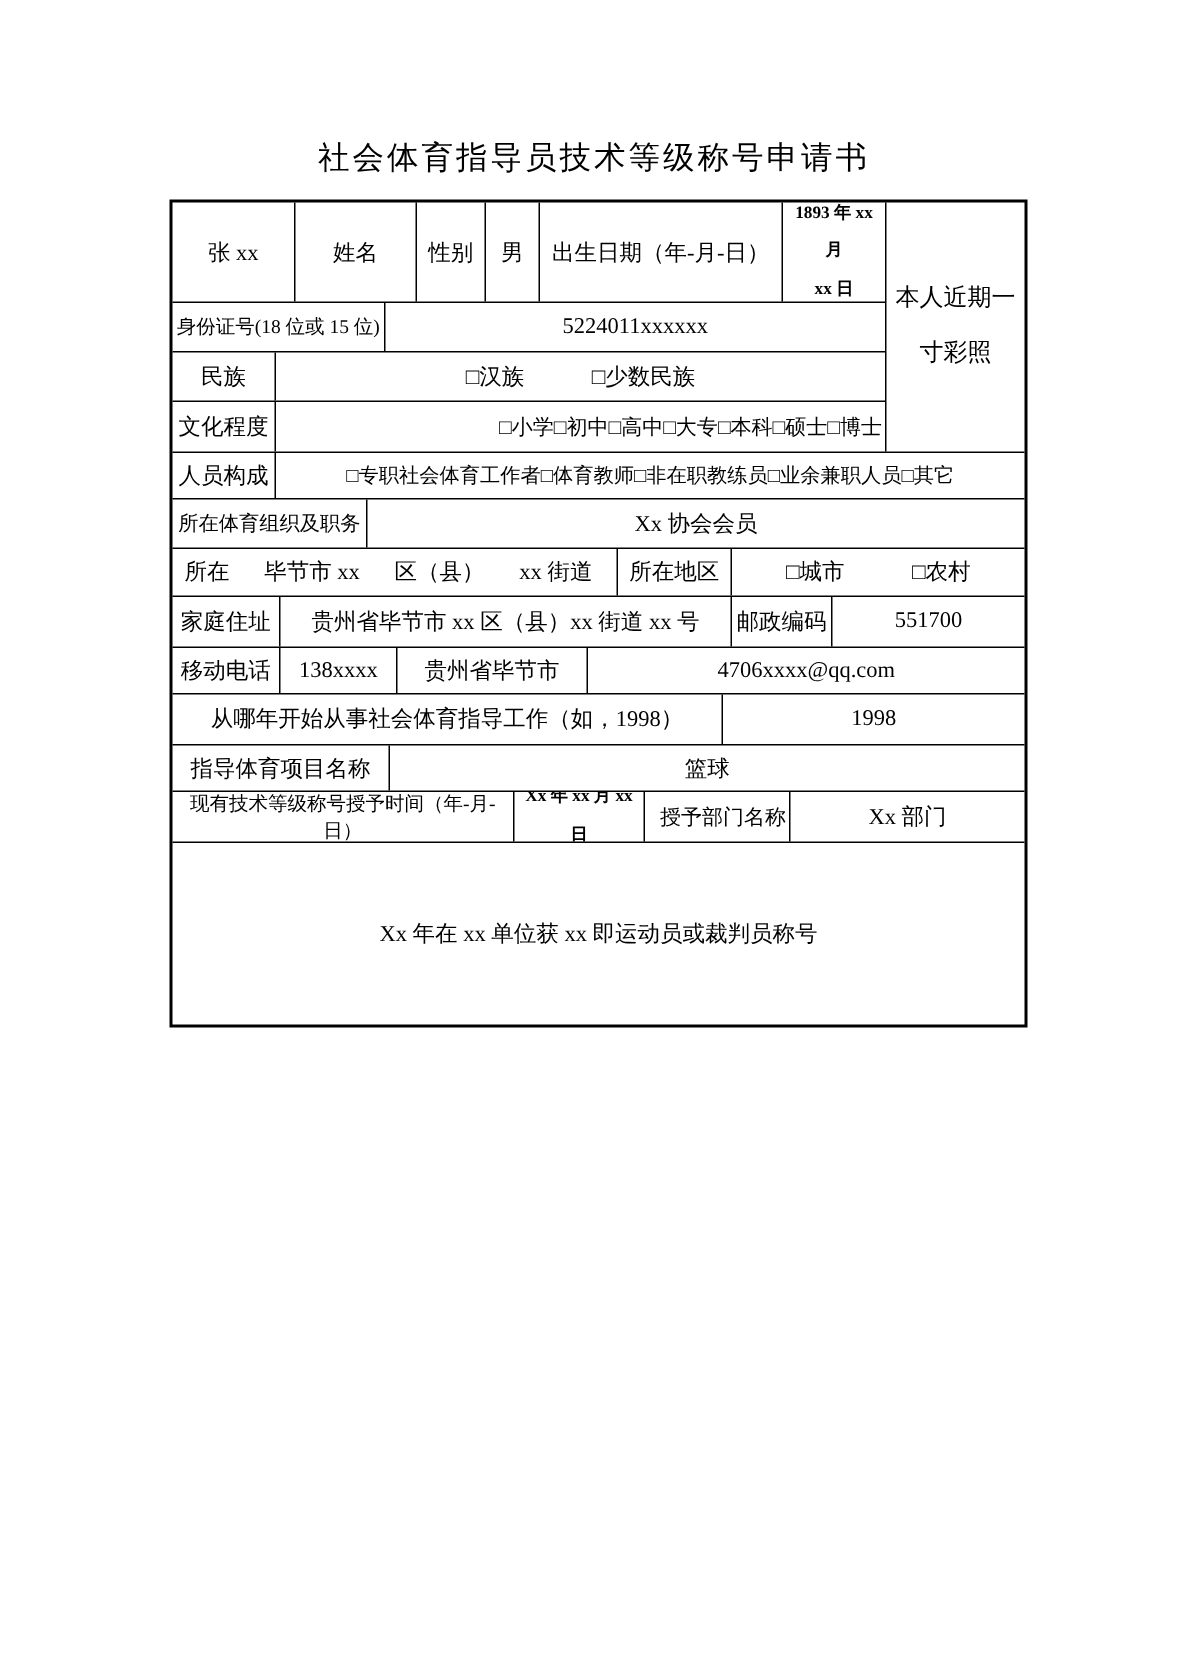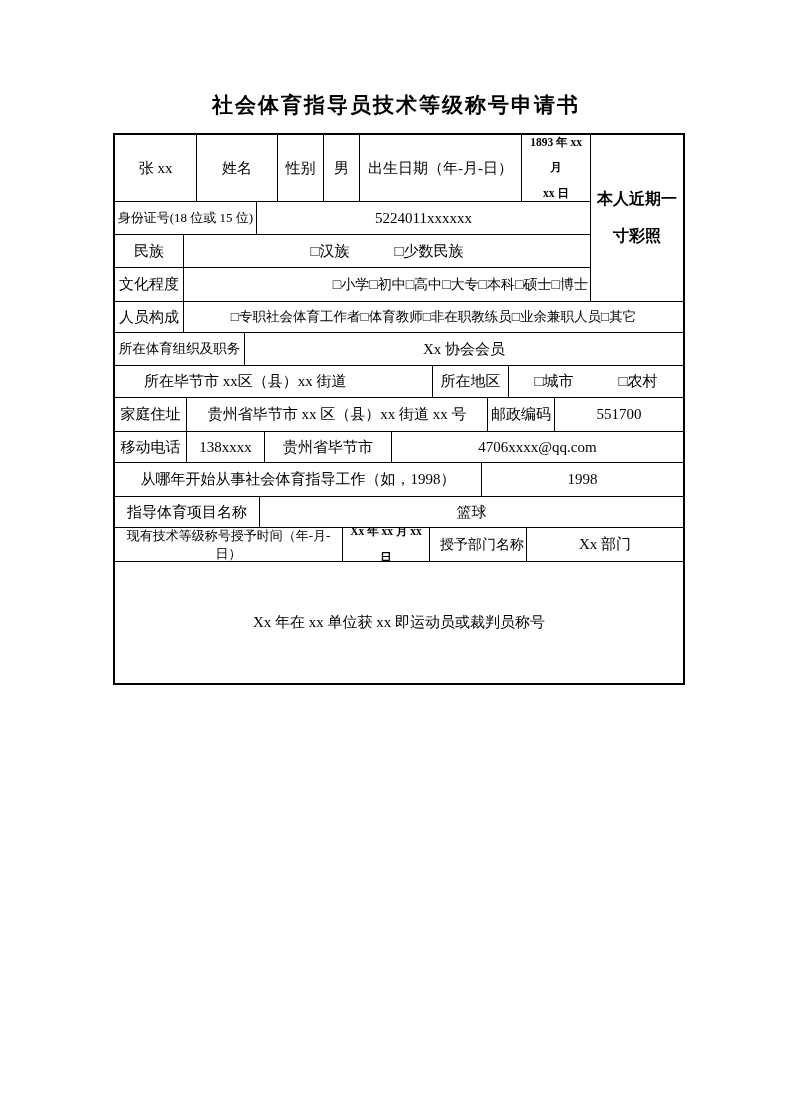--- a/index.html
+++ b/index.html
@@ -5,53 +5,53 @@
   * { box-sizing: border-box; margin: 0; padding: 0; }
   html, body { background: #ffffff; }
   body {
     width: 792px; height: 1120px;
     font-family: "Liberation Serif", "DejaVu Serif", serif;
     color: #000;
   }
   .page { position: relative; width: 792px; height: 1120px; background: #fff; overflow: hidden; }
   .title {
     position: absolute; top: 91px; left: 0; width: 100%;
-    text-align: center; font-size: 21px; font-weight: 700; letter-spacing: 2px;
+    text-align: center; font-size: 21px; font-weight: 400; letter-spacing: 2px;
   }
   .form-table {
     position: absolute; left: 113px; top: 133px; width: 572px;
     border: 2px solid #000; background: #fff;
   }
   .upper { display: flex; border-bottom: 1.5px solid #000; }
   .upper-left { width: 475px; }
   .upper-left .tr:last-child { border-bottom: none; }
   .photo-cell {
     flex: 1; border-left: 1.5px solid #000;
     display: flex; align-items: center; justify-content: center;
-    text-align: center; font-weight: 700; font-size: 16px; line-height: 2.3;
+    text-align: center; font-weight: 400; font-size: 16px; line-height: 2.3;
     white-space: pre-line;
   }
   .tr { display: flex; border-bottom: 1.5px solid #000; }
   .form-table > .tr:last-child { border-bottom: none; }
   .td {
     border-right: 1.5px solid #000;
     display: flex; align-items: center; justify-content: center;
     text-align: center; font-size: 15px; padding: 0 2px; overflow: hidden;
     white-space: pre-line;
   }
   .td:last-child, .td.grow { flex: 1; }
   .td:last-child { border-right: none; }
   .upper-left .td:last-child { border-right: none; }
   .small { font-size: 11.5px; line-height: 2.2; font-weight: bold; }
   .fs13 { font-size: 13px; }
   .fs135 { font-size: 13.5px; }
   .fs14 { font-size: 14px; justify-content: flex-end; }
   .ml3 { margin-left: 3em; }
   .ml05 { margin-left: 0.55em; }
-  .loc-cell { justify-content: flex-start; padding: 0 16px 0 8px; margin-left: 21px; }
+  .loc-cell { justify-content: space-between; padding: 0 16px 0 8px; }
   .honors-label {
     align-items: flex-start; justify-content: flex-start; text-align: left;
     white-space: pre; font-size: 13px; line-height: 2.35; padding: 5px 1px 0 6px;
   }
 </style>
 </head>
 <body>
 
 <div class="page">
 

